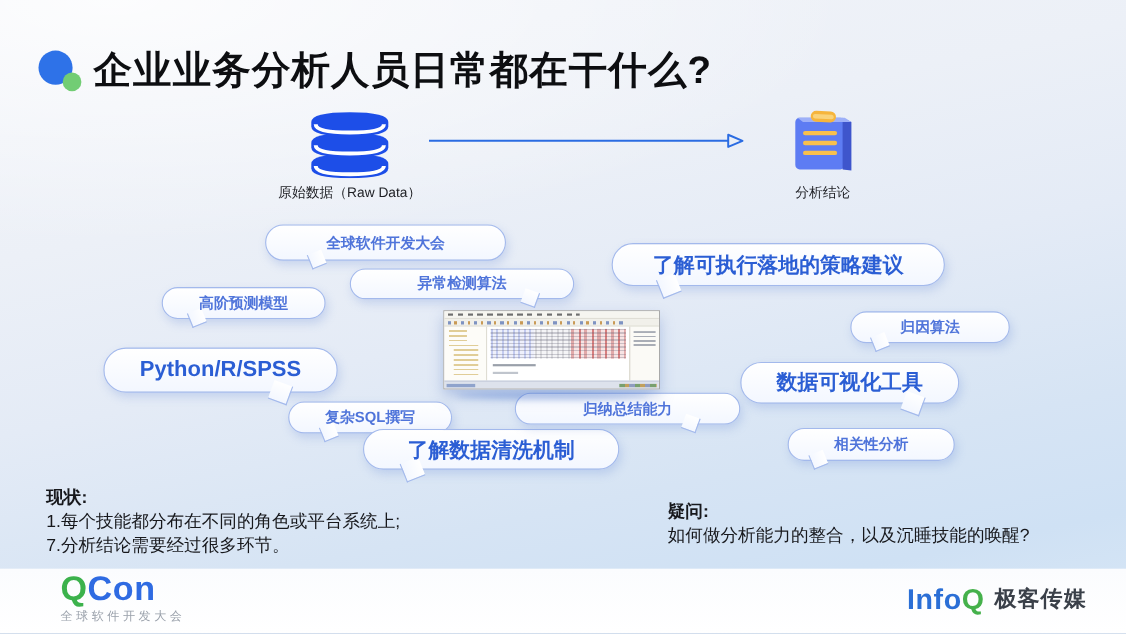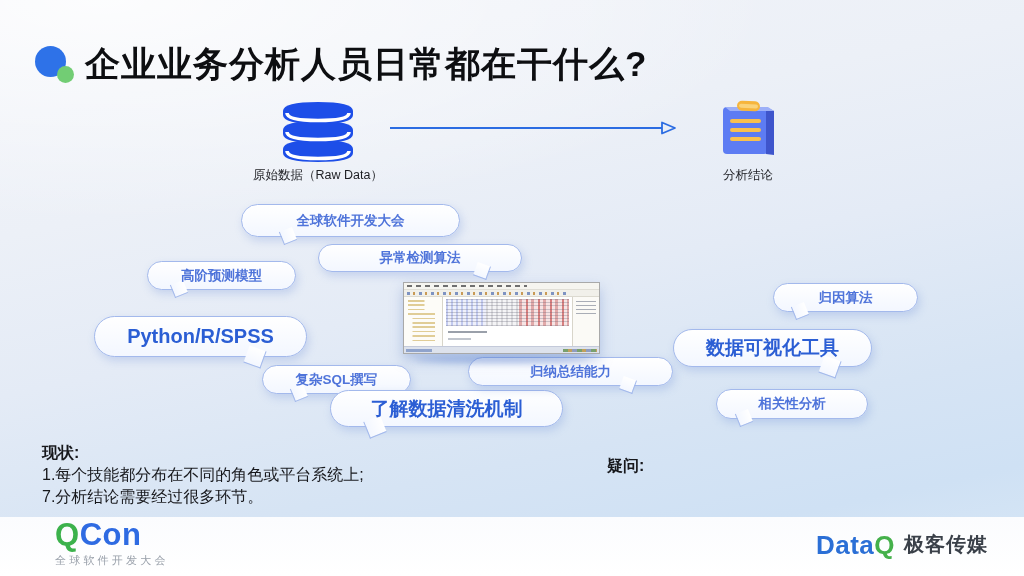--- a/index.html
+++ b/index.html
@@ -160,20 +160,24 @@
     <i class="tail left" style="left:20%;"></i>
   </div>
   <div class="bubble large" style="left:330px;top:390px;width:231px;height:35px;">
     <span>了解数据清洗机制</span>
     <i class="tail left" style="left:15%;"></i>
   </div>
   <div class="bubble small" style="left:468px;top:357px;width:203px;height:27px;">
     <span>归纳总结能力</span>
     <i class="tail right" style="right:18%;"></i>
   </div>
+  <div class="bubble large" style="left:556px;top:221px;width:301px;height:37px;">
+    <span>了解可执行落地的策略建议</span>
+    <i class="tail left" style="left:14%;"></i>
+  </div>
   <div class="bubble small" style="left:773px;top:283px;width:143px;height:27px;">
     <span>归因算法</span>
     <i class="tail left" style="left:13%;"></i>
   </div>
   <div class="bubble large" style="left:673px;top:329px;width:197px;height:36px;">
     <span>数据可视化工具</span>
     <i class="tail right" style="right:16%;"></i>
   </div>
   <div class="bubble small" style="left:716px;top:389px;width:150px;height:28px;">
     <span>相关性分析</span>
@@ -210,27 +214,28 @@
       </div>
   </div>
 
   <div class="note" style="left:42px;top:442px;">
     <b>现状:</b><br>
     <span>1.每个技能都分布在不同的角色或平台系统上;</span><br>
     <span>7.分析结论需要经过很多环节。</span>
   </div>
   <div class="note" style="left:607px;top:455px;">
     <b>疑问:</b><br>
+    <span>如何做分析能力的整合，以及沉睡技能的唤醒?</span>
   </div>
 
   <div class="qcon">
     <div class="word">
       <span class="q">Q</span><span class="con">Con</span>
     </div>
     <div class="sub">全球软件开发大会</div>
   </div>
   <div class="infoq">
     <div class="word">
-      <span class="info">Data</span><span class="q">Q</span>
+      <span class="info">Info</span><span class="q">Q</span>
     </div>
     <div class="media">极客传媒</div>
   </div>
 </div>
 
 </body></html>

